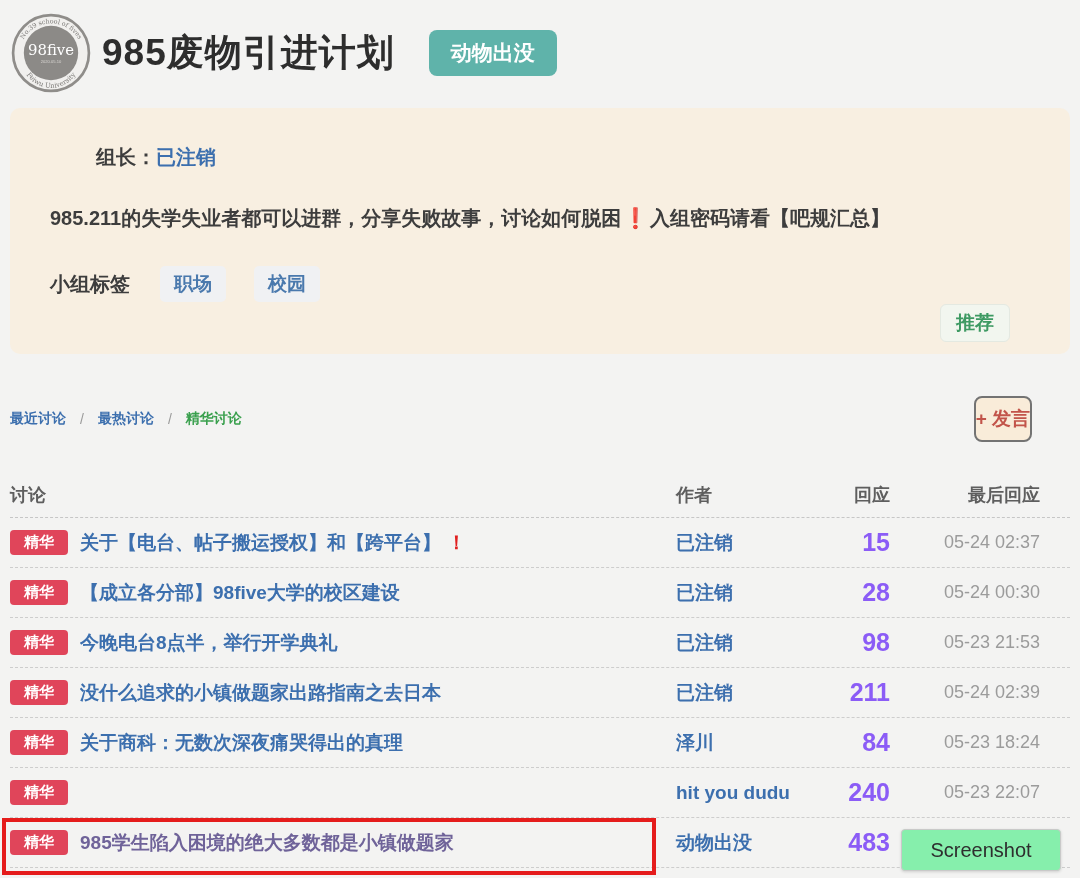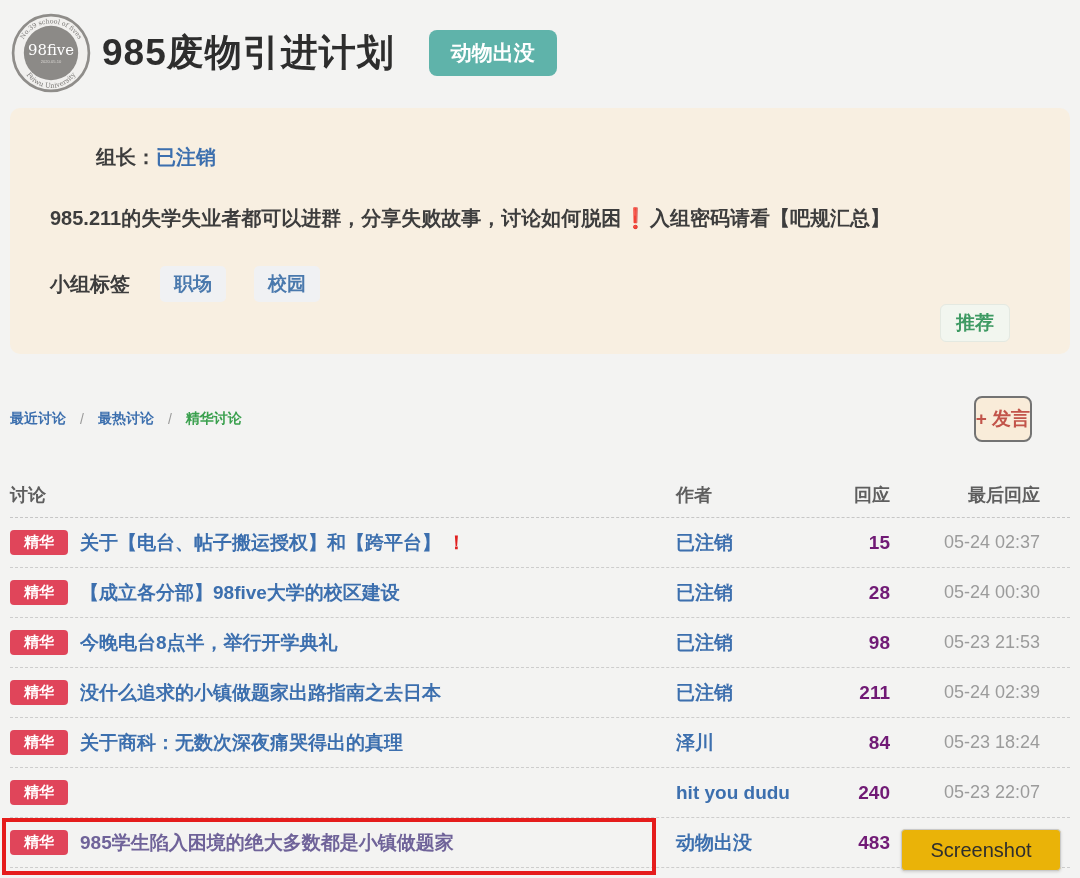--- a/index.html
+++ b/index.html
@@ -112,21 +112,21 @@
   .thead {
     height: 46px;
     color: #5e5e5e;
     font-size: 18px;
     font-weight: 600;
     border-bottom: 1px dashed #c6c6c6;
   }
   .row { height: 50px; border-bottom: 1px dashed #cdcdcd; }
   .cell.topic { flex: 1 1 auto; display: flex; align-items: center; min-width: 0; }
   .cell.author { flex: 0 0 180px; padding-left: 12px; }
-  .cell.replies { flex: 0 0 46px; text-align: right; font-weight: 700; color: #701a75; font-size: 19px; }
+  .cell.replies { flex: 0 0 46px; text-align: right; font-weight: 700; color: #8b5cf6; font-size: 25px; }
   .cell.last { flex: 0 0 180px; text-align: right; padding-right: 30px; color: #9b9b9b; font-size: 18px; }
   .badge {
     background: #e0455a;
     color: #fff;
     font-size: 15px;
     font-weight: 700;
     border-radius: 4px;
     padding: 3px 14px;
     margin-right: 12px;
     flex: 0 0 auto;
@@ -153,21 +153,21 @@
     height: 57px;
     border: 4px solid #e51c1c;
     pointer-events: none;
   }
   .screenshot-btn {
     position: absolute;
     left: 901px;
     top: 829px;
     width: 160px;
     height: 42px;
-    background: #eab308;
+    background: #86efac;
     border: 1px solid #c9c9c9;
     border-radius: 4px;
     box-shadow: 0 1px 3px rgba(0,0,0,0.15);
     display: flex;
     align-items: center;
     justify-content: center;
     font-size: 20px;
     color: #2e2e2e;
   }
 </style>

